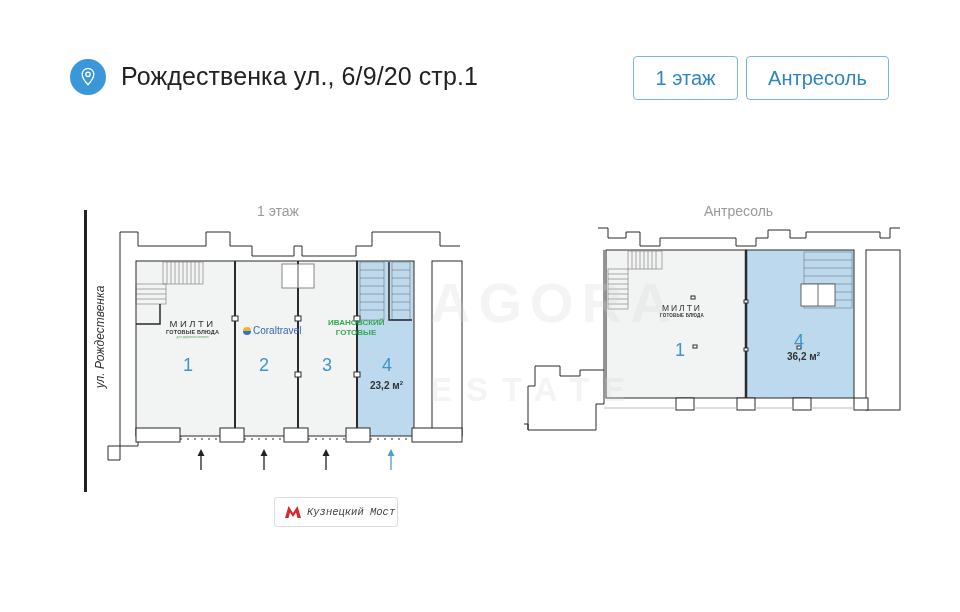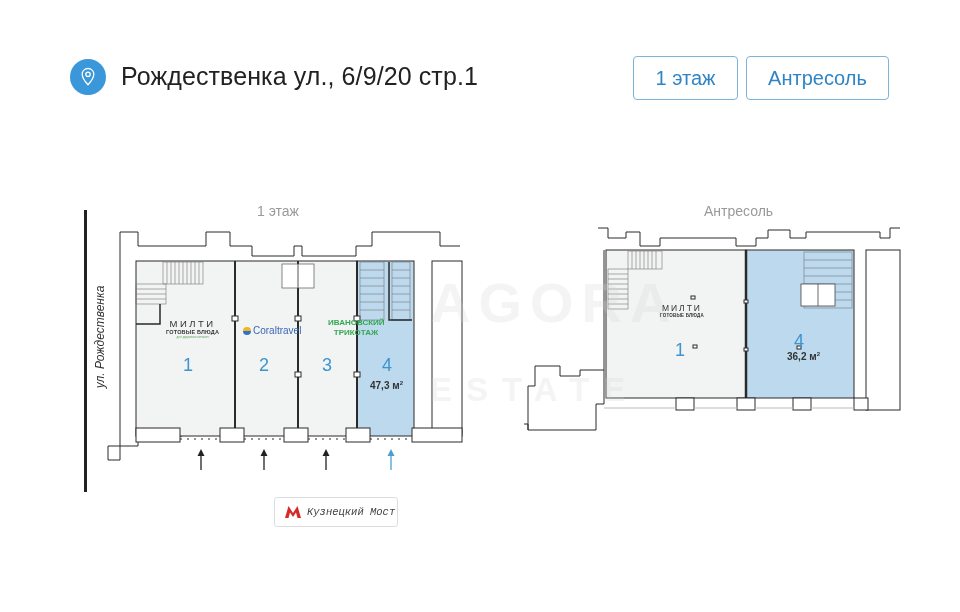--- a/index.html
+++ b/index.html
@@ -193,28 +193,28 @@
 <div class="brand" style="left:166px;top:318px;">
   <div class="milti">МИЛТИ</div>
   <div class="milti-sub">ГОТОВЫЕ БЛЮДА</div>
   <div class="milti-sub2">для здорового питания</div>
 </div>
 <div class="brand" style="left:243px;top:320px;">
   <span class="coral-dot"></span><span class="coral">Coraltravel</span>
 </div>
 <div class="brand ivan" style="left:301px;top:318px;width:56px;margin-left:27px;">
   <div>ИВАНОВСКИЙ</div>
-  <div>ТРИКОТАЖ</div>
+  <div>ГОТОВЫЕ</div>
 </div>
 
 <div class="unit-num" style="left:183px;top:355px;">1</div>
 <div class="unit-num" style="left:259px;top:355px;">2</div>
 <div class="unit-num" style="left:322px;top:355px;">3</div>
 <div class="unit-num" style="left:382px;top:355px;">4</div>
-<div class="area" style="left:370px;top:380px;"><span>47,3 м</span><sup>2</sup></div>
+<div class="area" style="left:370px;top:380px;"><span>23,2 м</span><sup>2</sup></div>
 
 <div class="brand" style="left:660px;top:303px;">
   <div class="milti" style="font-size:8.5px;letter-spacing:2px;">МИЛТИ</div>
   <div class="milti-sub" style="font-size:4.5px;">ГОТОВЫЕ БЛЮДА</div>
 </div>
 <div class="unit-num" style="left:675px;top:340px;">1</div>
 <div class="unit-num" style="left:794px;top:331px;">4</div>
 <div class="area" style="left:787px;top:351px;"><span>36,2 м</span><sup>2</sup></div>
 
 <div class="metro">

